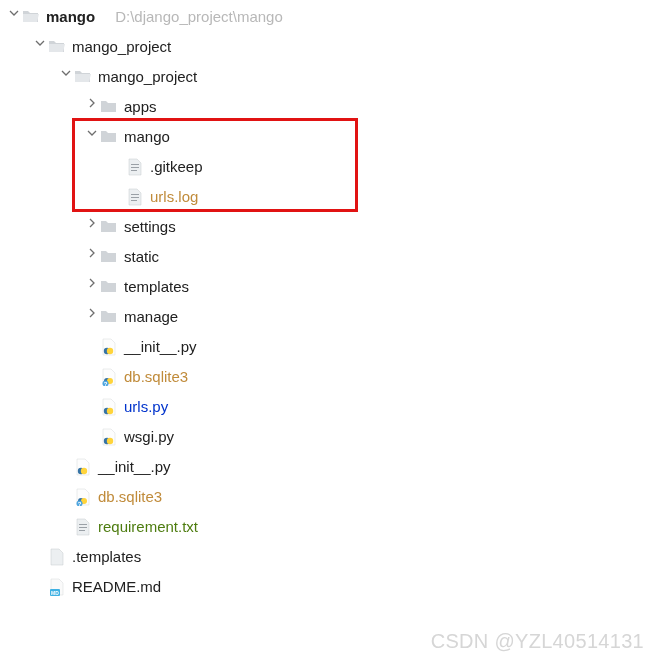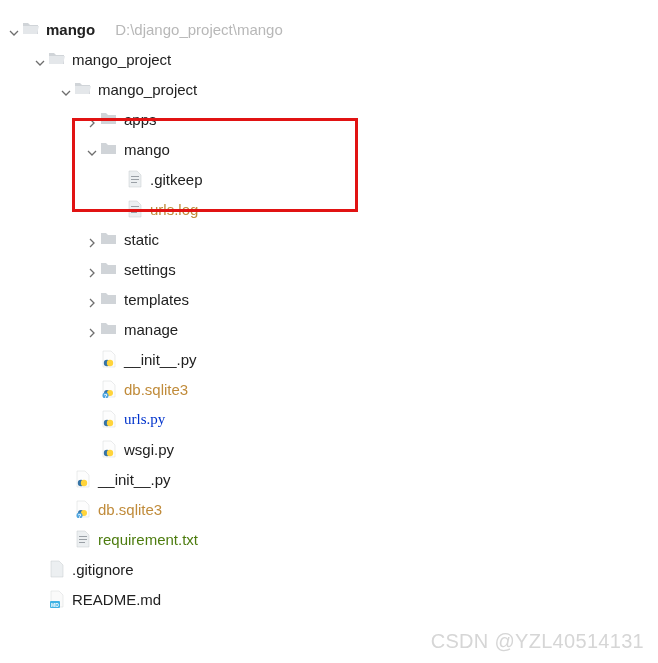--- a/index.html
+++ b/index.html
@@ -8,21 +8,21 @@
       font-size: 15px;
       background: #fff;
       color: #212121;
       padding: 8px 0;
       width: 658px;
       height: 663px;
       position: relative;
     }
     .tree-row {
       display: flex;
-      align-items: flex-end;
+      align-items: flex-start;
       height: 30px;
       cursor: pointer;
       white-space: nowrap;
     }
     .indent { display: inline-block; }
     .expand {
       width: 16px;
       display: inline-flex;
       justify-content: center;
       align-items: center;
@@ -34,21 +34,21 @@
       height: 18px;
       display: inline-flex;
       align-items: center;
       justify-content: center;
       margin-right: 6px;
     }
     .label { }
     .bold { font-weight: 700; }
     .path-text { color: #b8b8b8; margin-left: 20px; }
     .orange { color: #c08b3a; }
-    .blue { color: #0033cc; font-family: Liberation Serif, serif; }
+    .blue { color: #0033cc; }
     .brown { color: #4d7c0f; }
     .highlight-box {
       position: absolute;
       border: 3px solid #e11313;
       left: 72px;
       top: 118px;
       width: 286px;
       height: 94px;
       pointer-events: none;
     }
@@ -206,50 +206,50 @@
     <span class="expand">
       <svg width="10" height="10" viewBox="0 0 10 10">
           <path d="M3 1 L7 5 L3 9" stroke="#6e6e6e" stroke-width="1.3" fill="none"></path>
         </svg>
     </span>
     <span class="icon">
         <svg width="18" height="18" viewBox="0 0 18 18">
           <use href="#folder-closed"></use>
         </svg>
       </span>
+    <span class="label">settings</span>
+  </div>
+
+  <div class="tree-row">
+    <span class="indent" style="width:84px"></span>
+    <span class="expand">
+      <svg width="10" height="10" viewBox="0 0 10 10">
+          <path d="M3 1 L7 5 L3 9" stroke="#6e6e6e" stroke-width="1.3" fill="none"></path>
+        </svg>
+    </span>
+    <span class="icon">
+        <svg width="18" height="18" viewBox="0 0 18 18">
+          <use href="#folder-closed"></use>
+        </svg>
+      </span>
     <span class="label">static</span>
   </div>
 
   <div class="tree-row">
     <span class="indent" style="width:84px"></span>
     <span class="expand">
       <svg width="10" height="10" viewBox="0 0 10 10">
           <path d="M3 1 L7 5 L3 9" stroke="#6e6e6e" stroke-width="1.3" fill="none"></path>
         </svg>
     </span>
     <span class="icon">
         <svg width="18" height="18" viewBox="0 0 18 18">
           <use href="#folder-closed"></use>
         </svg>
       </span>
-    <span class="label">settings</span>
-  </div>
-
-  <div class="tree-row">
-    <span class="indent" style="width:84px"></span>
-    <span class="expand">
-      <svg width="10" height="10" viewBox="0 0 10 10">
-          <path d="M3 1 L7 5 L3 9" stroke="#6e6e6e" stroke-width="1.3" fill="none"></path>
-        </svg>
-    </span>
-    <span class="icon">
-        <svg width="18" height="18" viewBox="0 0 18 18">
-          <use href="#folder-closed"></use>
-        </svg>
-      </span>
     <span class="label">templates</span>
   </div>
 
   <div class="tree-row">
     <span class="indent" style="width:84px"></span>
     <span class="expand">
       <svg width="10" height="10" viewBox="0 0 10 10">
           <path d="M3 1 L7 5 L3 9" stroke="#6e6e6e" stroke-width="1.3" fill="none"></path>
         </svg>
     </span>
@@ -332,21 +332,21 @@
     <span class="label brown">requirement.txt</span>
   </div>
 
   <div class="tree-row">
     <span class="indent" style="width:48px"></span>
     <span class="icon">
         <svg width="18" height="18" viewBox="0 0 18 18">
           <use href="#file-plain"></use>
         </svg>
       </span>
-    <span class="label">.gitignore</span>
+    <span class="label">.templates</span>
   </div>
 
 
   <div class="tree-row">
     <span class="indent" style="width:48px"></span>
     <span class="icon">
         <svg width="18" height="18" viewBox="0 0 18 18">
           <use href="#file-md"></use>
         </svg>
       </span>

